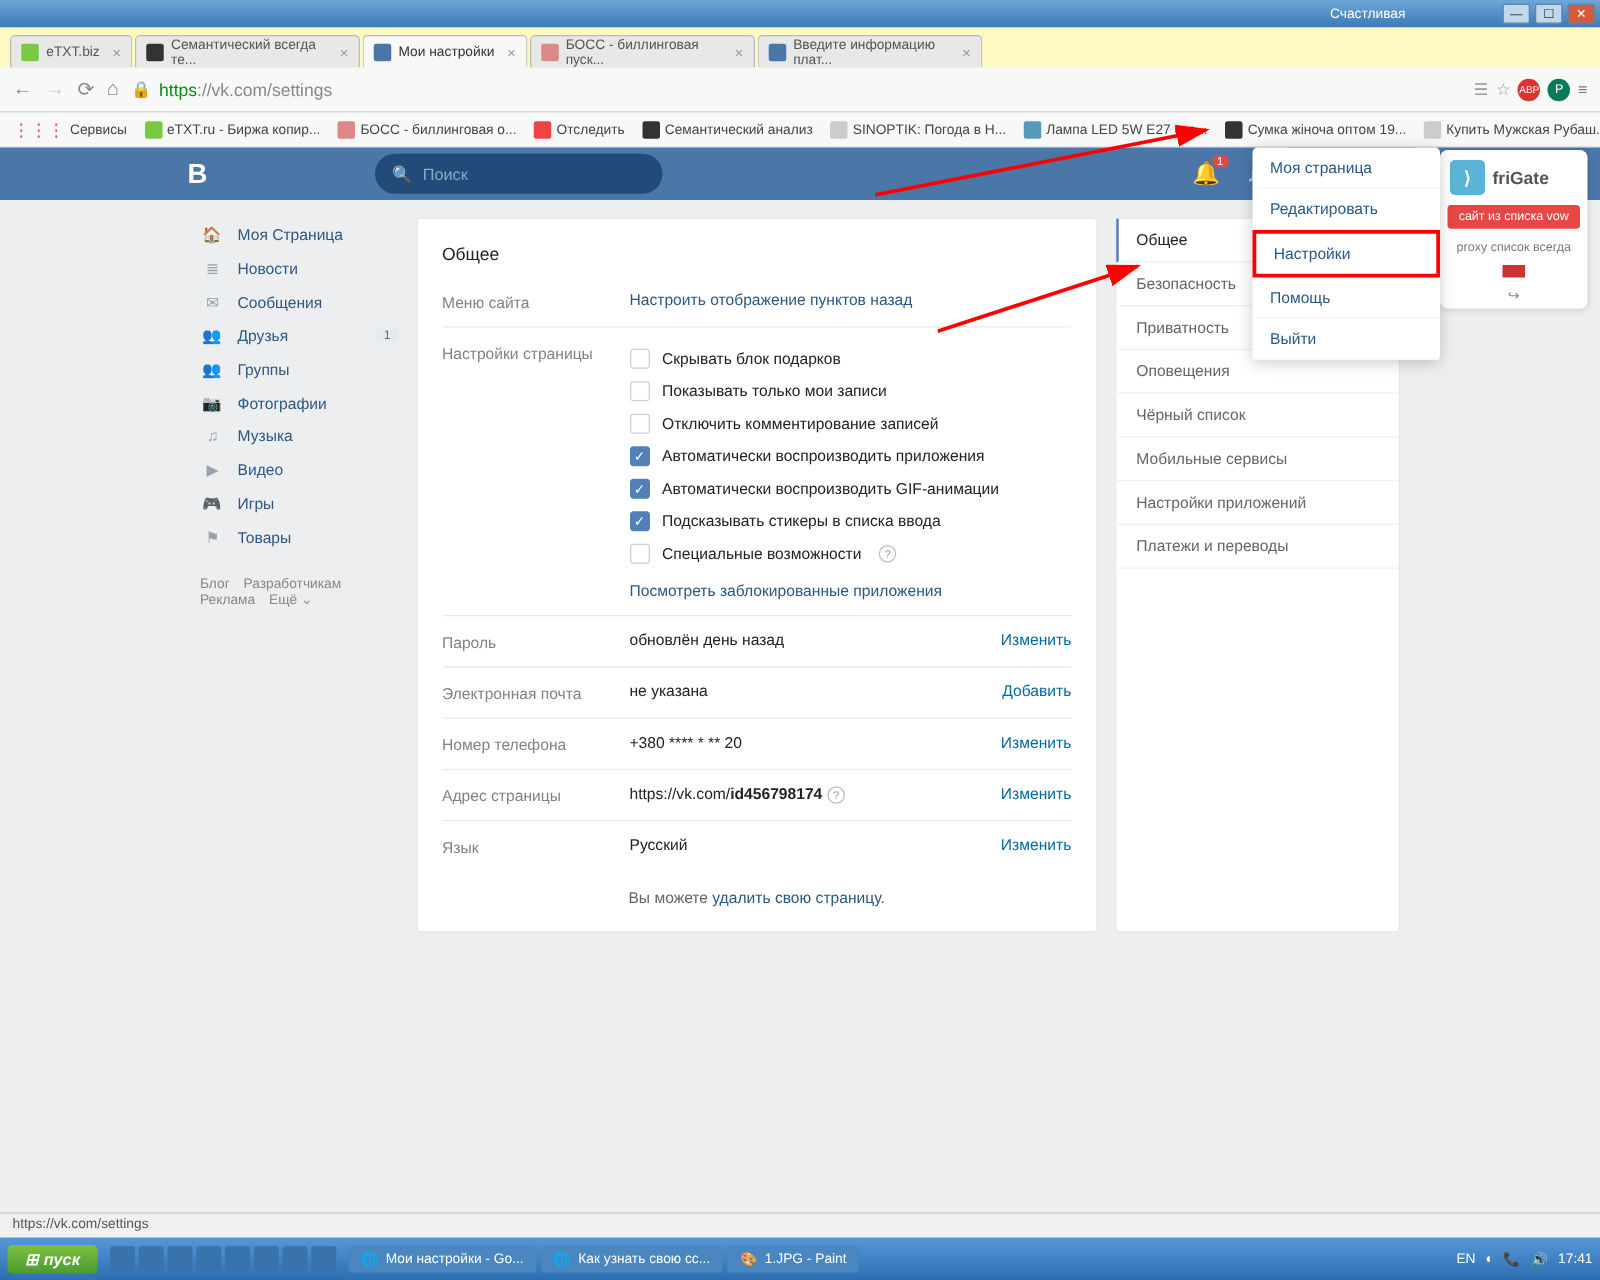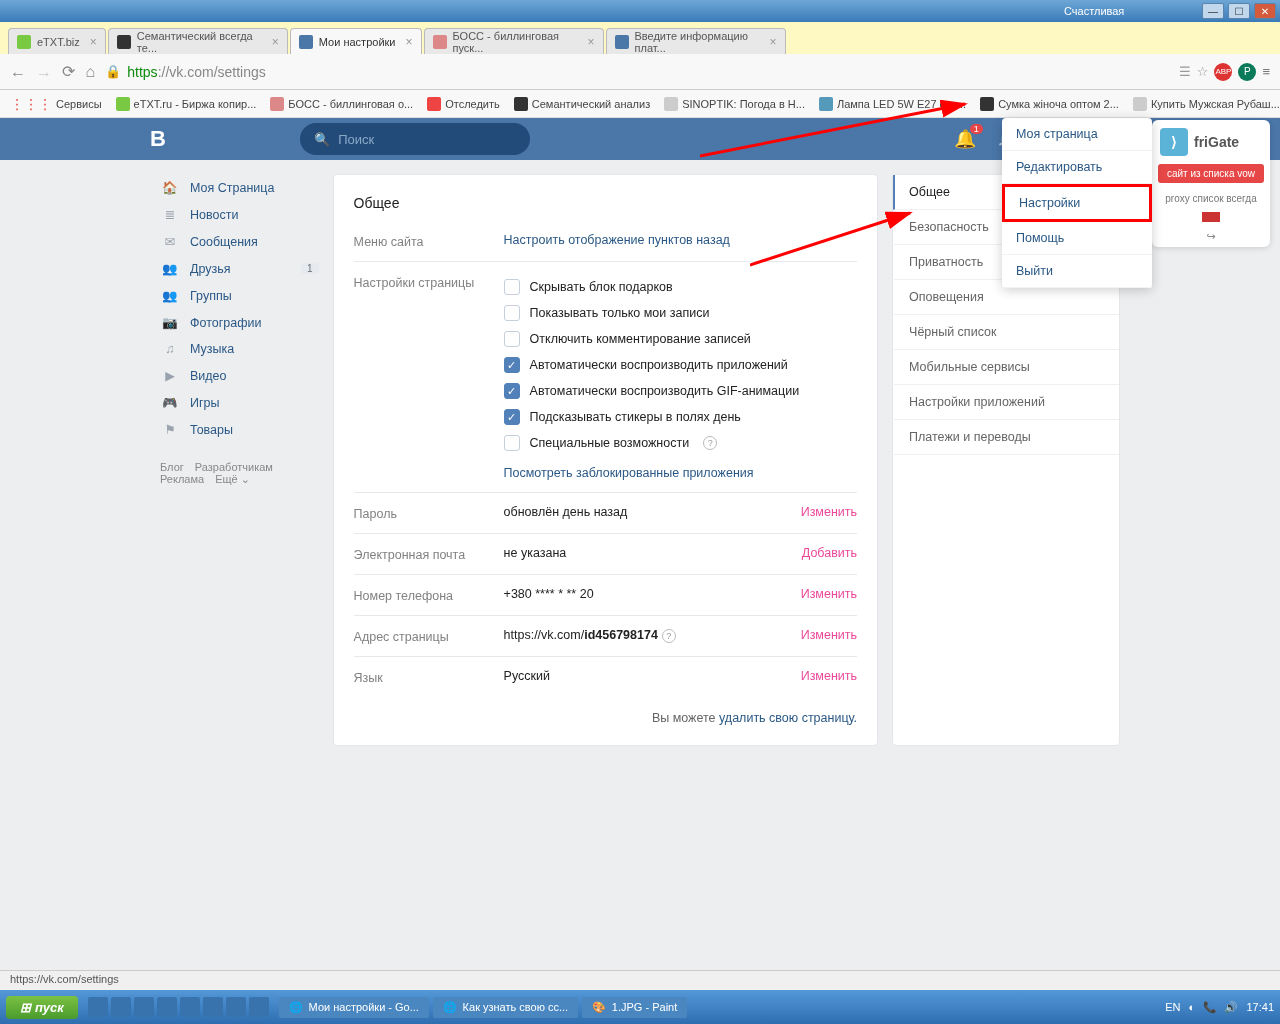--- a/index.html
+++ b/index.html
@@ -41,26 +41,26 @@
 .lnav .ic{width:20px;display:flex;justify-content:center;color:#99a2ad}
 .lnav .cnt{margin-left:auto;background:#e6e9ed;color:#67707a;padding:0 6px;border-radius:3px;font-size:10px}
 .lfoot{margin-top:18px;font-size:11px;color:#888}
 .lfoot a{color:#888;text-decoration:none;margin-right:8px}
 .main{width:550px;background:#fff;border:1px solid #e4e6e9;border-radius:4px;padding:20px}
 .main h2{font-size:14px;font-weight:400;color:#222;margin-bottom:22px}
 .row{display:flex;padding:12px 0;border-top:1px solid #e7e8ec}
 .row.nt{border-top:0;padding-top:0}
 .row .lab{width:150px;color:#828282;font-size:12.5px;padding-top:2px}
 .row .val{flex:1;color:#222;font-size:12.5px}
-.row .act{color:#ec4899;font-size:12.5px;cursor:pointer}
+.row .act{color:#0369a1;font-size:12.5px;cursor:pointer}
 .chk{display:flex;align-items:center;gap:10px;padding:5px 0;font-size:12.5px;color:#222}
 .chk .box{width:16px;height:16px;border:1px solid #c5d0db;border-radius:3px;display:flex;align-items:center;justify-content:center;background:#fff}
 .chk .box.on{background:#5181b8;border-color:#5181b8;color:#fff;font-size:11px}
 .link{color:#2a5885;font-size:12.5px;cursor:pointer}
-.del{text-align:right;padding-top:14px;color:#656565;font-size:12.5px}
+.del{text-align:center;padding-top:14px;color:#656565;font-size:12.5px}
 .del a{color:#2a5885}
 .rside{width:230px;background:#fff;border:1px solid #e4e6e9;border-radius:4px;position:relative}
 .rside .tab1{display:block;padding:10px 14px;color:#656565;font-size:12.5px;border-bottom:1px solid #f0f0f0;border-left:2px solid transparent}
 .rside .tab1.act{border-left:2px solid #5181b8;color:#222;font-weight:500}
 .dropdown{position:absolute;top:118px;right:128px;width:150px;background:#fff;border-radius:4px;box-shadow:0 2px 12px rgba(0,0,0,.2);z-index:50}
 .dropdown .it{padding:9px 14px;font-size:12.5px;color:#2a5885;border-bottom:1px solid #f3f3f3}
 .dropdown .it.hl{border:3px solid red}
 .frigate{position:absolute;top:120px;right:10px;width:118px;background:#fff;border-radius:6px;box-shadow:0 1px 6px rgba(0,0,0,.15);font-size:11px;text-align:center}
 .frigate .hd{display:flex;align-items:center;gap:6px;padding:8px;font-size:14px;color:#555;font-weight:bold}
 .frigate .lg{width:28px;height:28px;background:#5bb4d8;border-radius:4px;display:flex;align-items:center;justify-content:center;color:#fff;font-weight:bold}
@@ -157,21 +157,21 @@
   <div class="b">
       <div class="fv"></div>
       <span>SINOPTIK: Погода в Н...</span>
     </div>
   <div class="b">
       <div class="fv" style="background:#59b"></div>
       <span>Лампа LED 5W E27 све...</span>
     </div>
   <div class="b">
       <div class="fv" style="background:#333"></div>
-      <span>Сумка жіноча оптом 2...</span>
+      <span>Сумка жіноча оптом 19...</span>
     </div>
   <div class="b">
       <div class="fv"></div>
       <span>Купить Мужская Рубаш...</span>
     </div>
 </div>
 
 <div class="vkhdr">
   <div class="inner">
     <div class="logo">В</div>
@@ -262,29 +262,29 @@
           <div class="chk">
             <span class="box "></span>
             <span>Показывать только мои записи</span>
           </div>
           <div class="chk">
             <span class="box "></span>
             <span>Отключить комментирование записей</span>
           </div>
           <div class="chk">
             <span class="box on">✓</span>
-            <span>Автоматически воспроизводить приложений</span>
+            <span>Автоматически воспроизводить приложения</span>
           </div>
           <div class="chk">
             <span class="box on">✓</span>
             <span>Автоматически воспроизводить GIF-анимации</span>
           </div>
           <div class="chk">
             <span class="box on">✓</span>
-            <span>Подсказывать стикеры в полях день</span>
+            <span>Подсказывать стикеры в списка ввода</span>
           </div>
           <div class="chk">
             <span class="box "></span>
             <span>Специальные возможности</span>
             <span class="help">?</span>
           </div>
           <div style="margin-top: 10px;"><span class="link">Посмотреть заблокированные приложения</span></div>
         </div>
     </div>
 

